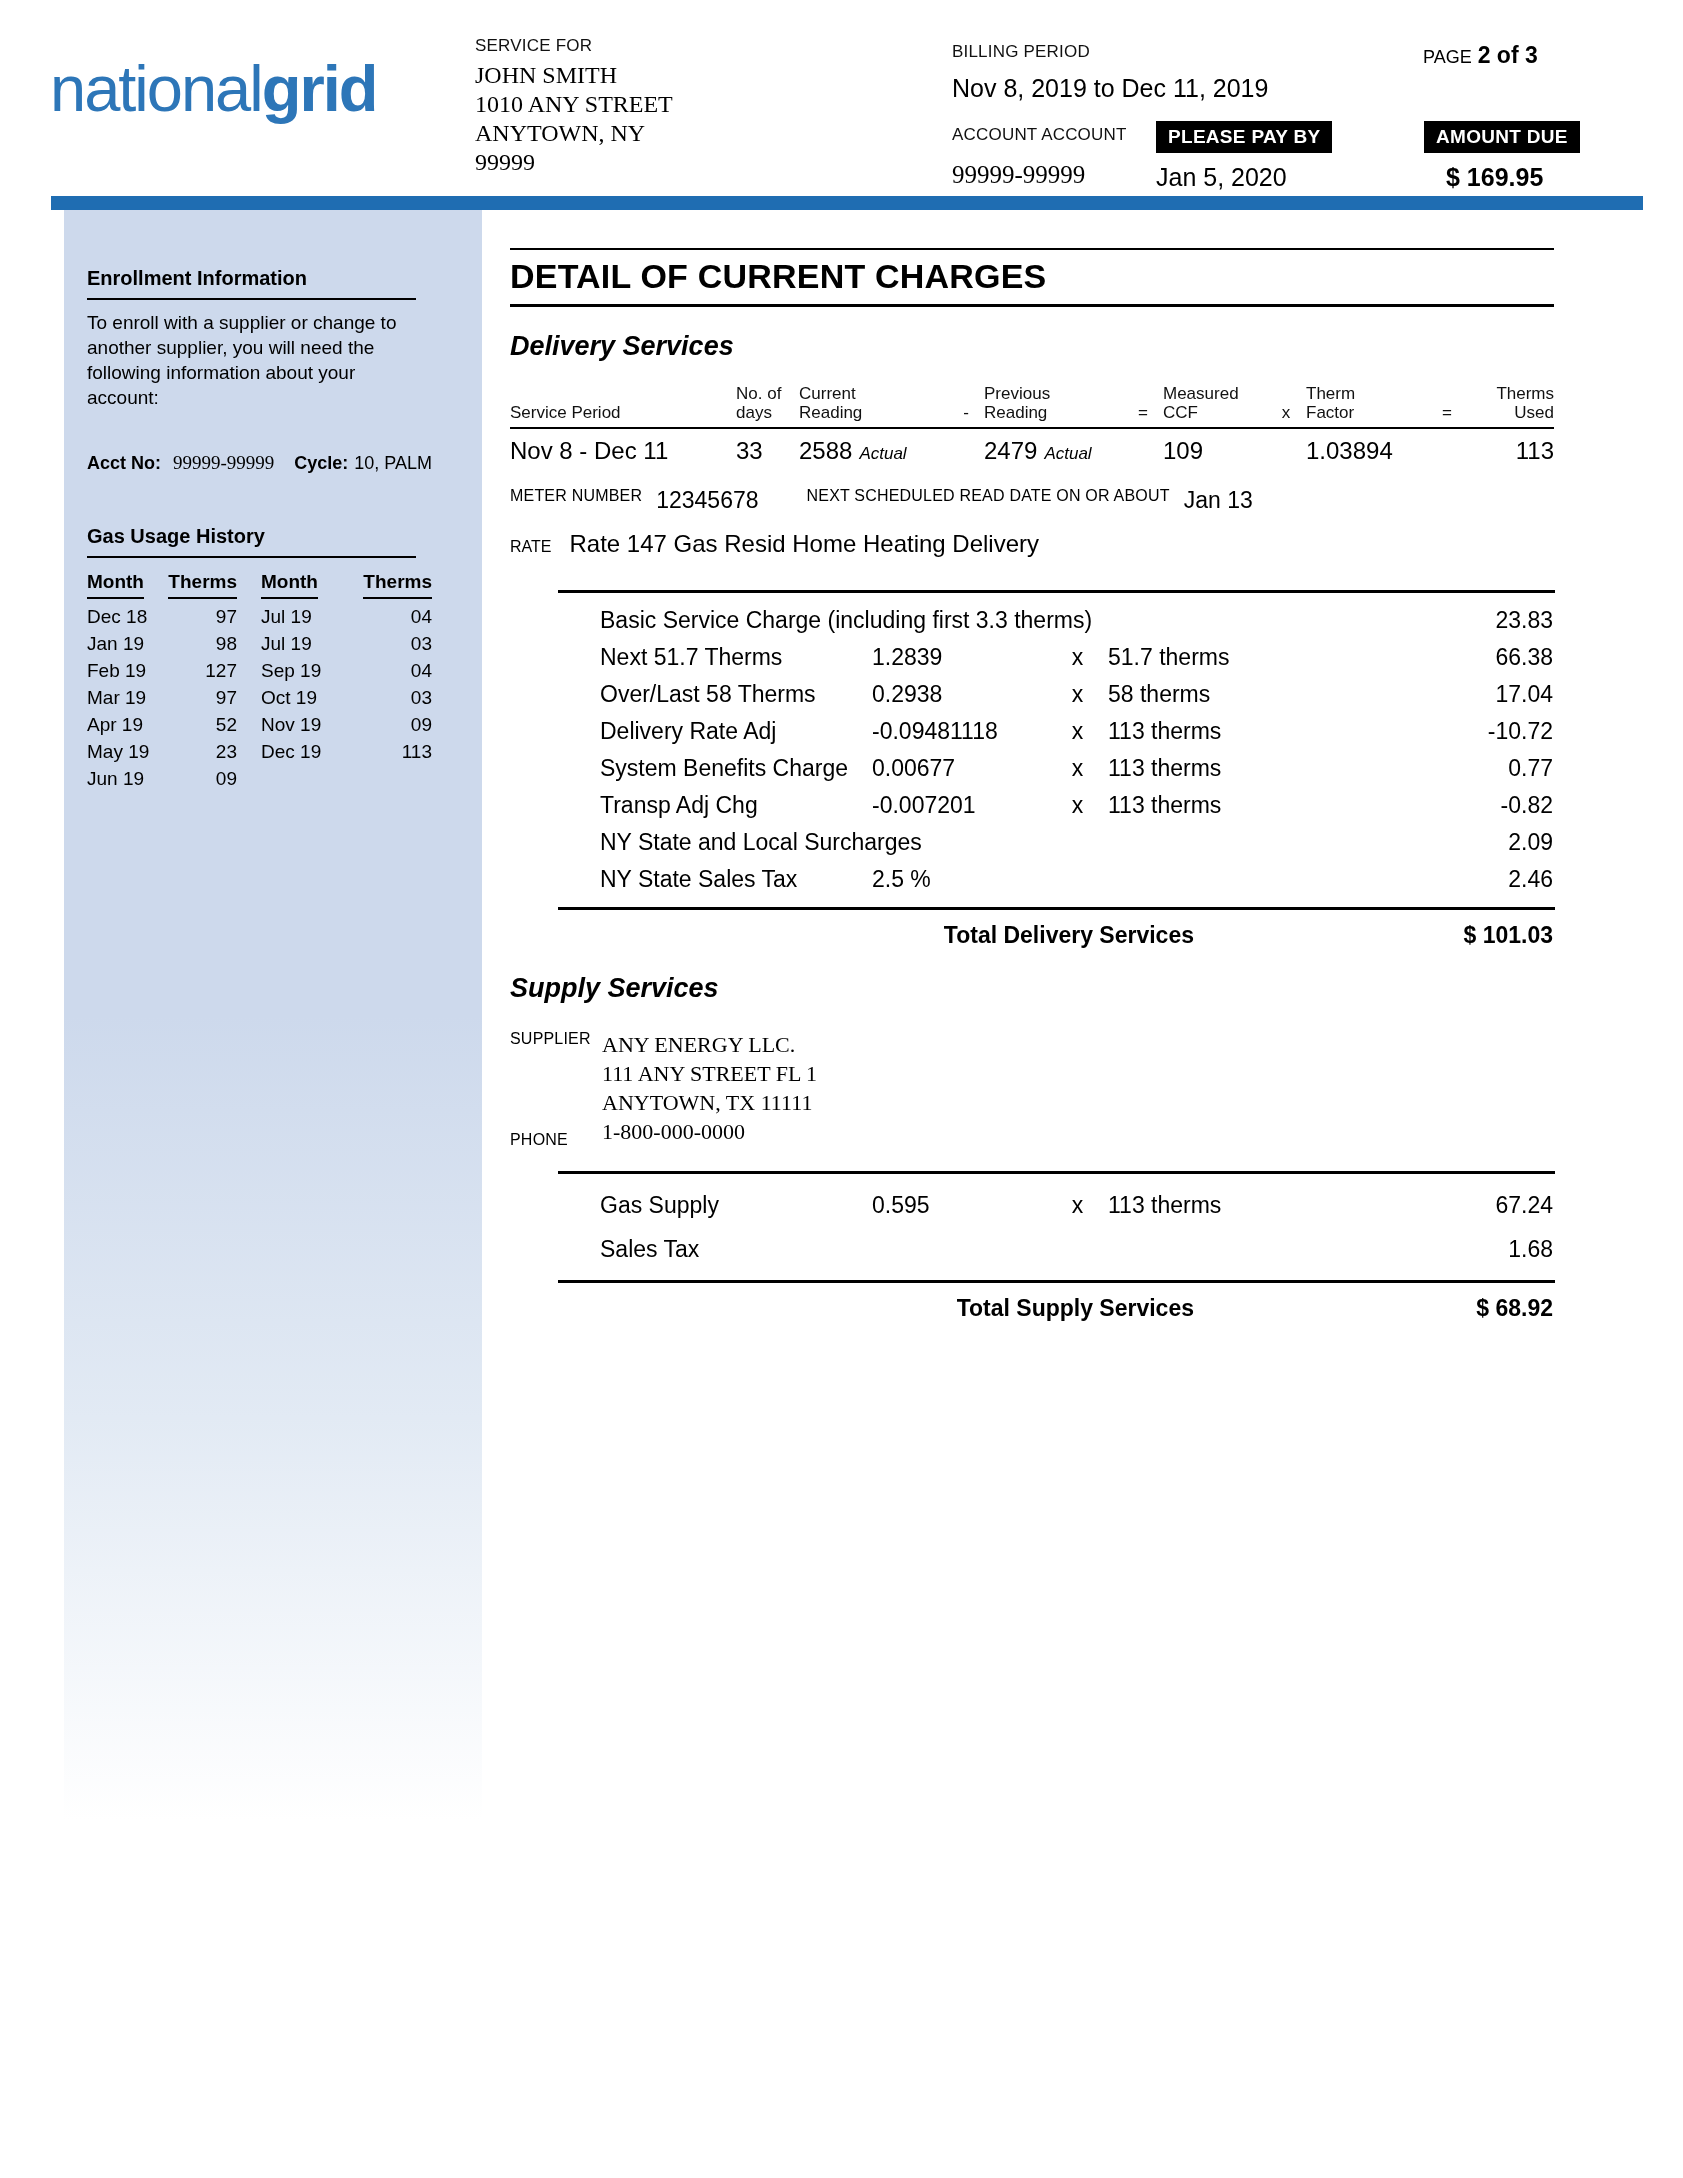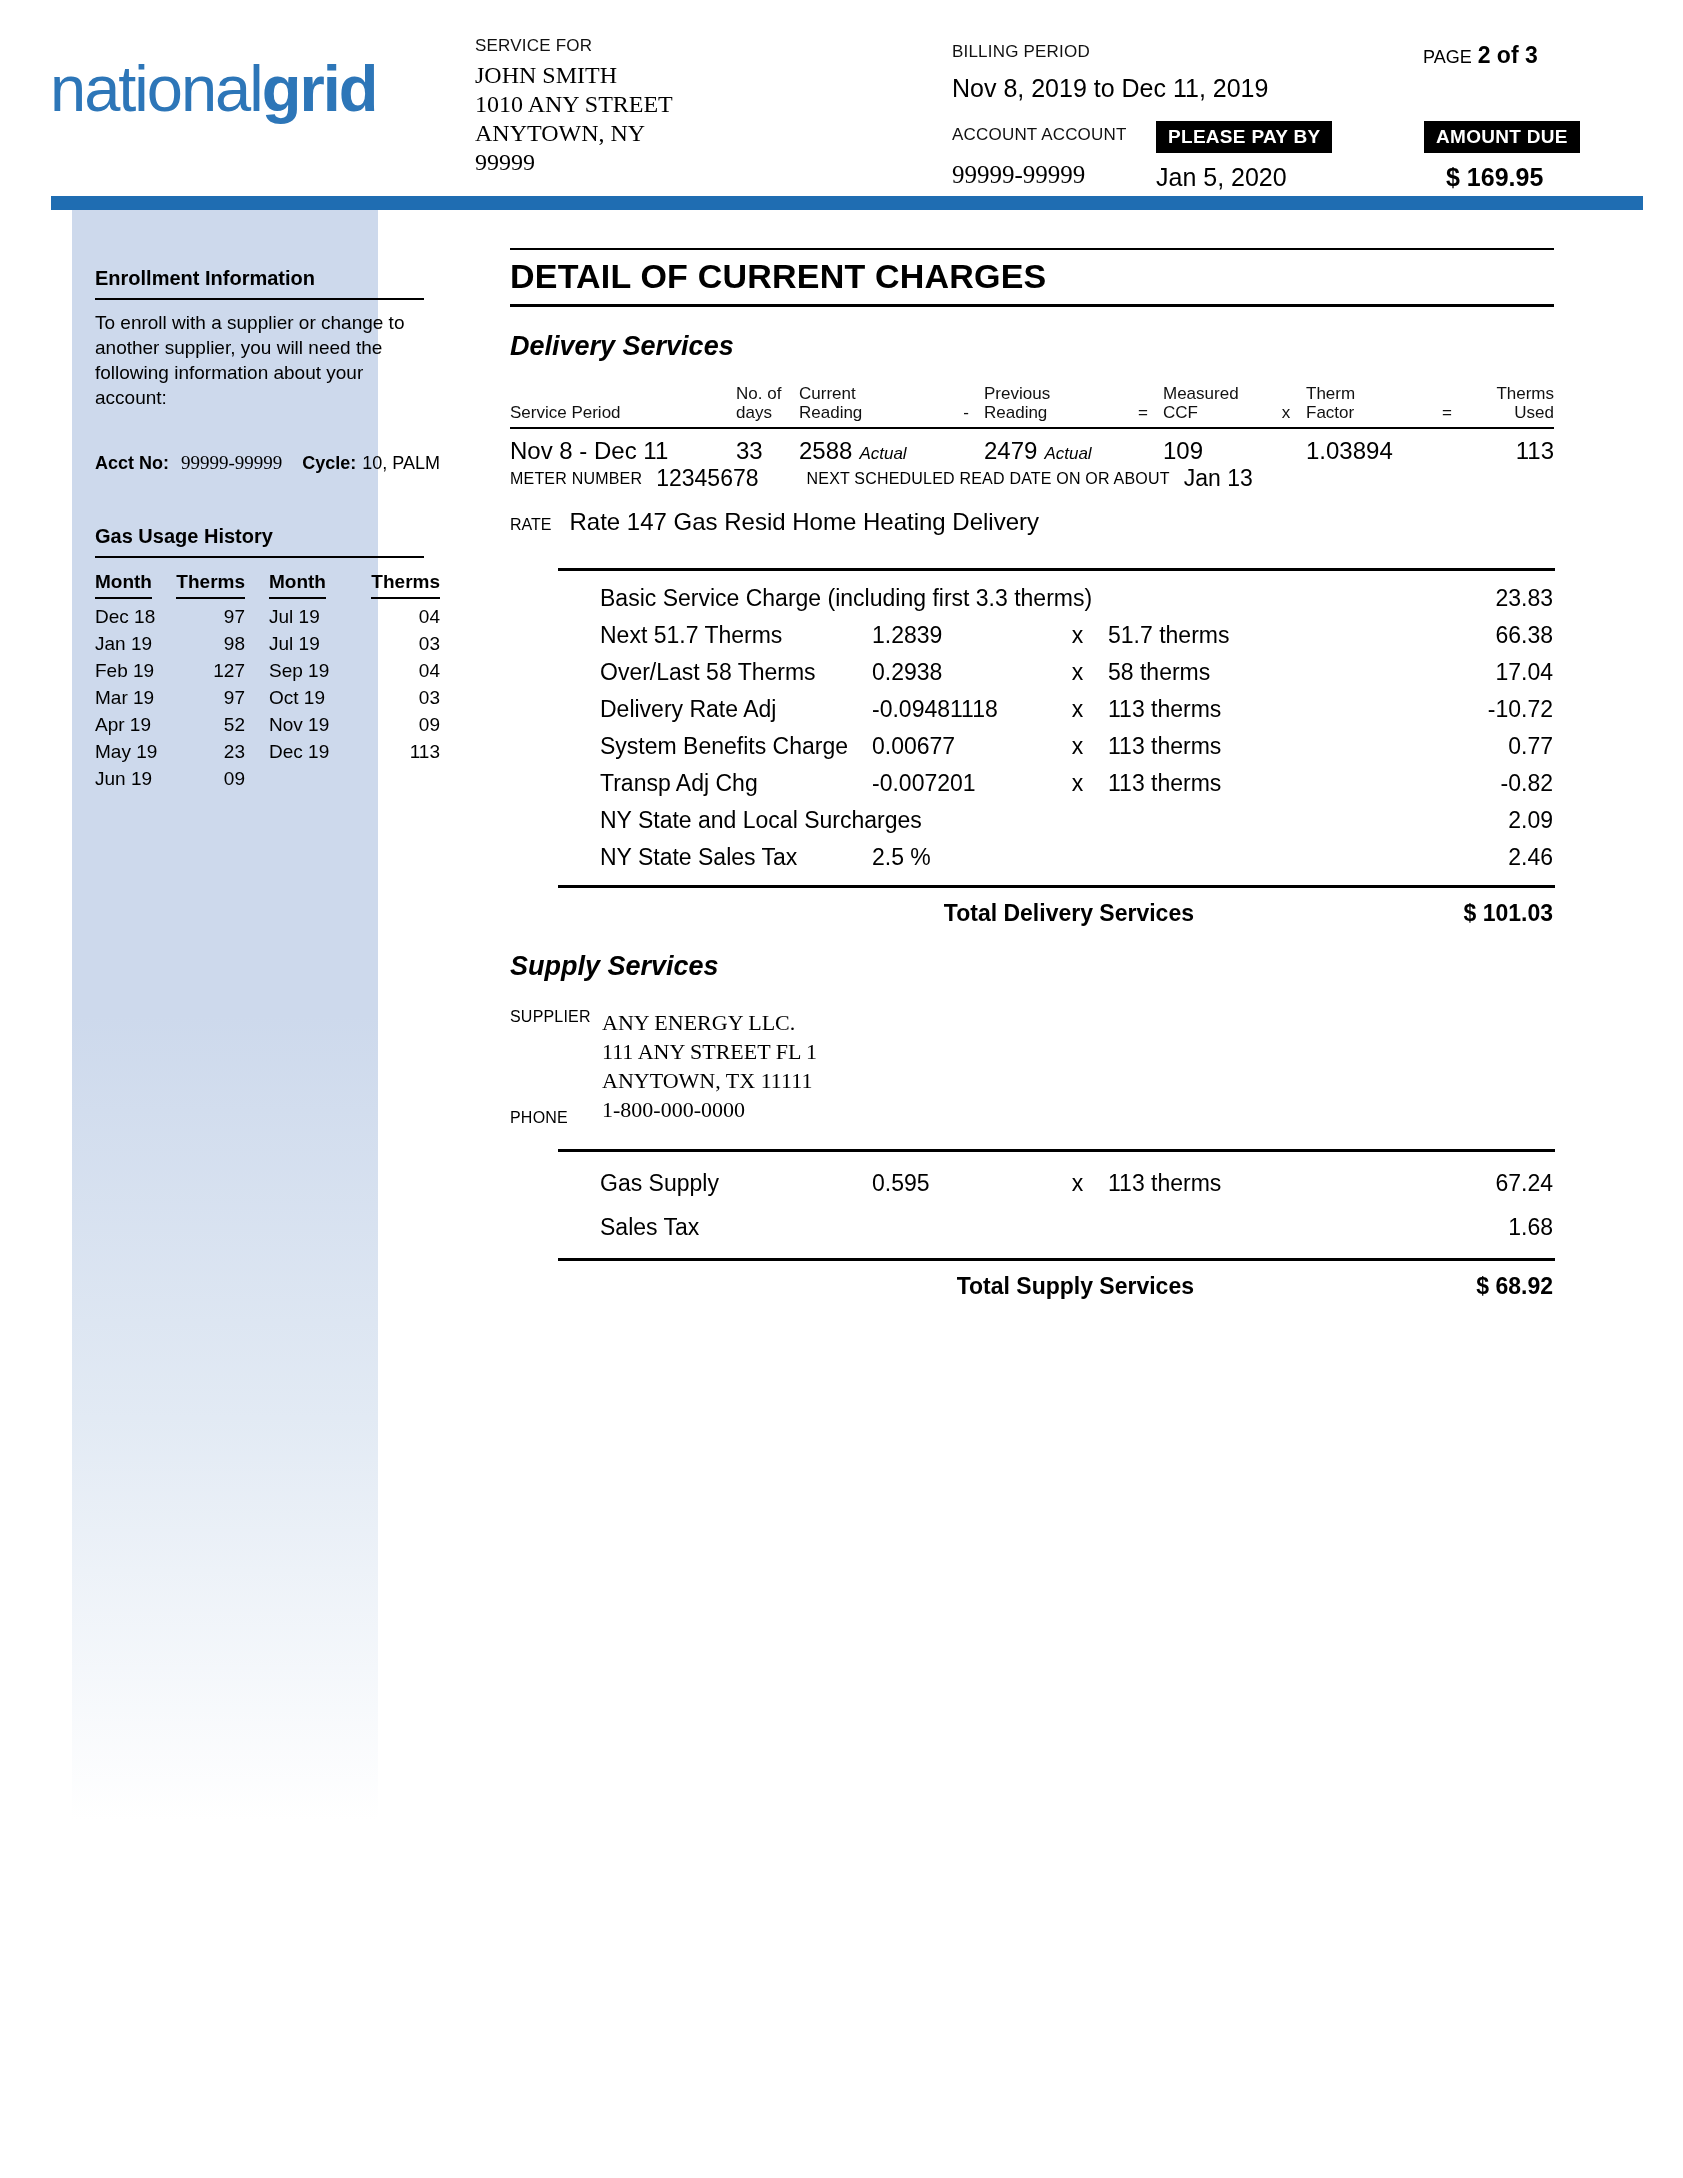--- a/index.html
+++ b/index.html
@@ -28,21 +28,21 @@
   .badge{display:inline-block;background:var(--badge-bg);color:var(--badge-text);font-weight:700;font-size:19px;padding:5px 12px;letter-spacing:0.3px;}
   .payby-block{position:absolute;left:1156px;top:121px;}
   .payby-value{margin-top:10px;font-size:25px;}
   .amount-block{position:absolute;left:1424px;top:121px;}
   .amount-value{margin-top:10px;font-size:25px;font-weight:700;padding-left:22px;}
   .page-block{position:absolute;left:1423px;top:42px;font-size:18px;}
   .page-num{font-weight:700;font-size:23px;margin-left:6px;}
   .blue-bar{position:absolute;left:51px;top:196px;width:1592px;height:14px;background:var(--bar-blue);}
 
   
-  .sidebar{position:absolute;left:72px;top:210px;width:306px;height:1678px;
+  .sidebar{position:absolute;left:64px;top:210px;width:418px;height:1678px;
     background:linear-gradient(180deg,var(--sidebar-bg) 0%,var(--sidebar-bg) 48%,#e2eaf4 72%,#ffffff 96%);
     padding:57px 14px 0 23px;}
   .sb-title{font-size:20px;font-weight:700;border-bottom:2px solid #000;padding-bottom:8px;width:329px;}
   .sb-para{margin-top:10px;font-size:19px;line-height:25px;width:337px;}
   .sb-acct{margin-top:42px;font-size:18px;display:flex;align-items:baseline;width:345px;}
   .sb-acct .lbl{font-weight:700;}
   .sb-acct .val{font-family:"Liberation Serif",serif;font-size:19px;margin-left:12px;}
   .sb-acct .cycle{margin-left:auto;}
   .sb-acct .cycval{font-weight:400;margin-left:6px;}
   .sb-usage-title{margin-top:51px;}
@@ -65,21 +65,21 @@
   .meter-head{display:grid;grid-template-columns:226px 63px 149px 36px 139px 40px 103px 40px 119px 44px 1fr;
     align-items:end;font-size:17px;line-height:19px;color:#111;margin-top:22px;border-bottom:2px solid #000;padding-bottom:5px;}
   .mh-c{text-align:left;}
   .mh-op{text-align:center;}
   .mh-right{text-align:right;}
   .meter-row{display:grid;grid-template-columns:226px 63px 149px 36px 139px 40px 103px 40px 119px 44px 1fr;
     font-size:24px;margin-top:8px;}
   .m-note{font-style:italic;font-size:17px;margin-left:7px;}
   .m-right{text-align:right;}
 
-  .meter-line{font-size:16px;letter-spacing:0.2px;display:flex;align-items:center;}
+  .meter-line{margin-top:22px;font-size:16px;letter-spacing:0.2px;display:flex;align-items:flex-start;}
   .meter-line .big{font-size:23px;letter-spacing:0;margin-left:14px;}
   .meter-line .gap{margin-left:48px;}
   .rate-line{margin-top:16px;font-size:16px;display:flex;align-items:baseline;}
   .rate-line .big{font-size:24px;letter-spacing:0;margin-left:18px;}
 
   .charges{margin-left:48px;margin-top:32px;width:997px;border-top:3px solid #000;border-bottom:3px solid #000;padding:9px 0 9px 0;}
   .crow{display:grid;grid-template-columns:272px 183px 45px 213px 1fr;font-size:23px;line-height:37px;padding-left:42px;padding-right:2px;}
   .c-desc{white-space:nowrap;overflow:visible;}
   .c-rate{text-align:left;}
   .c-x{text-align:center;}

